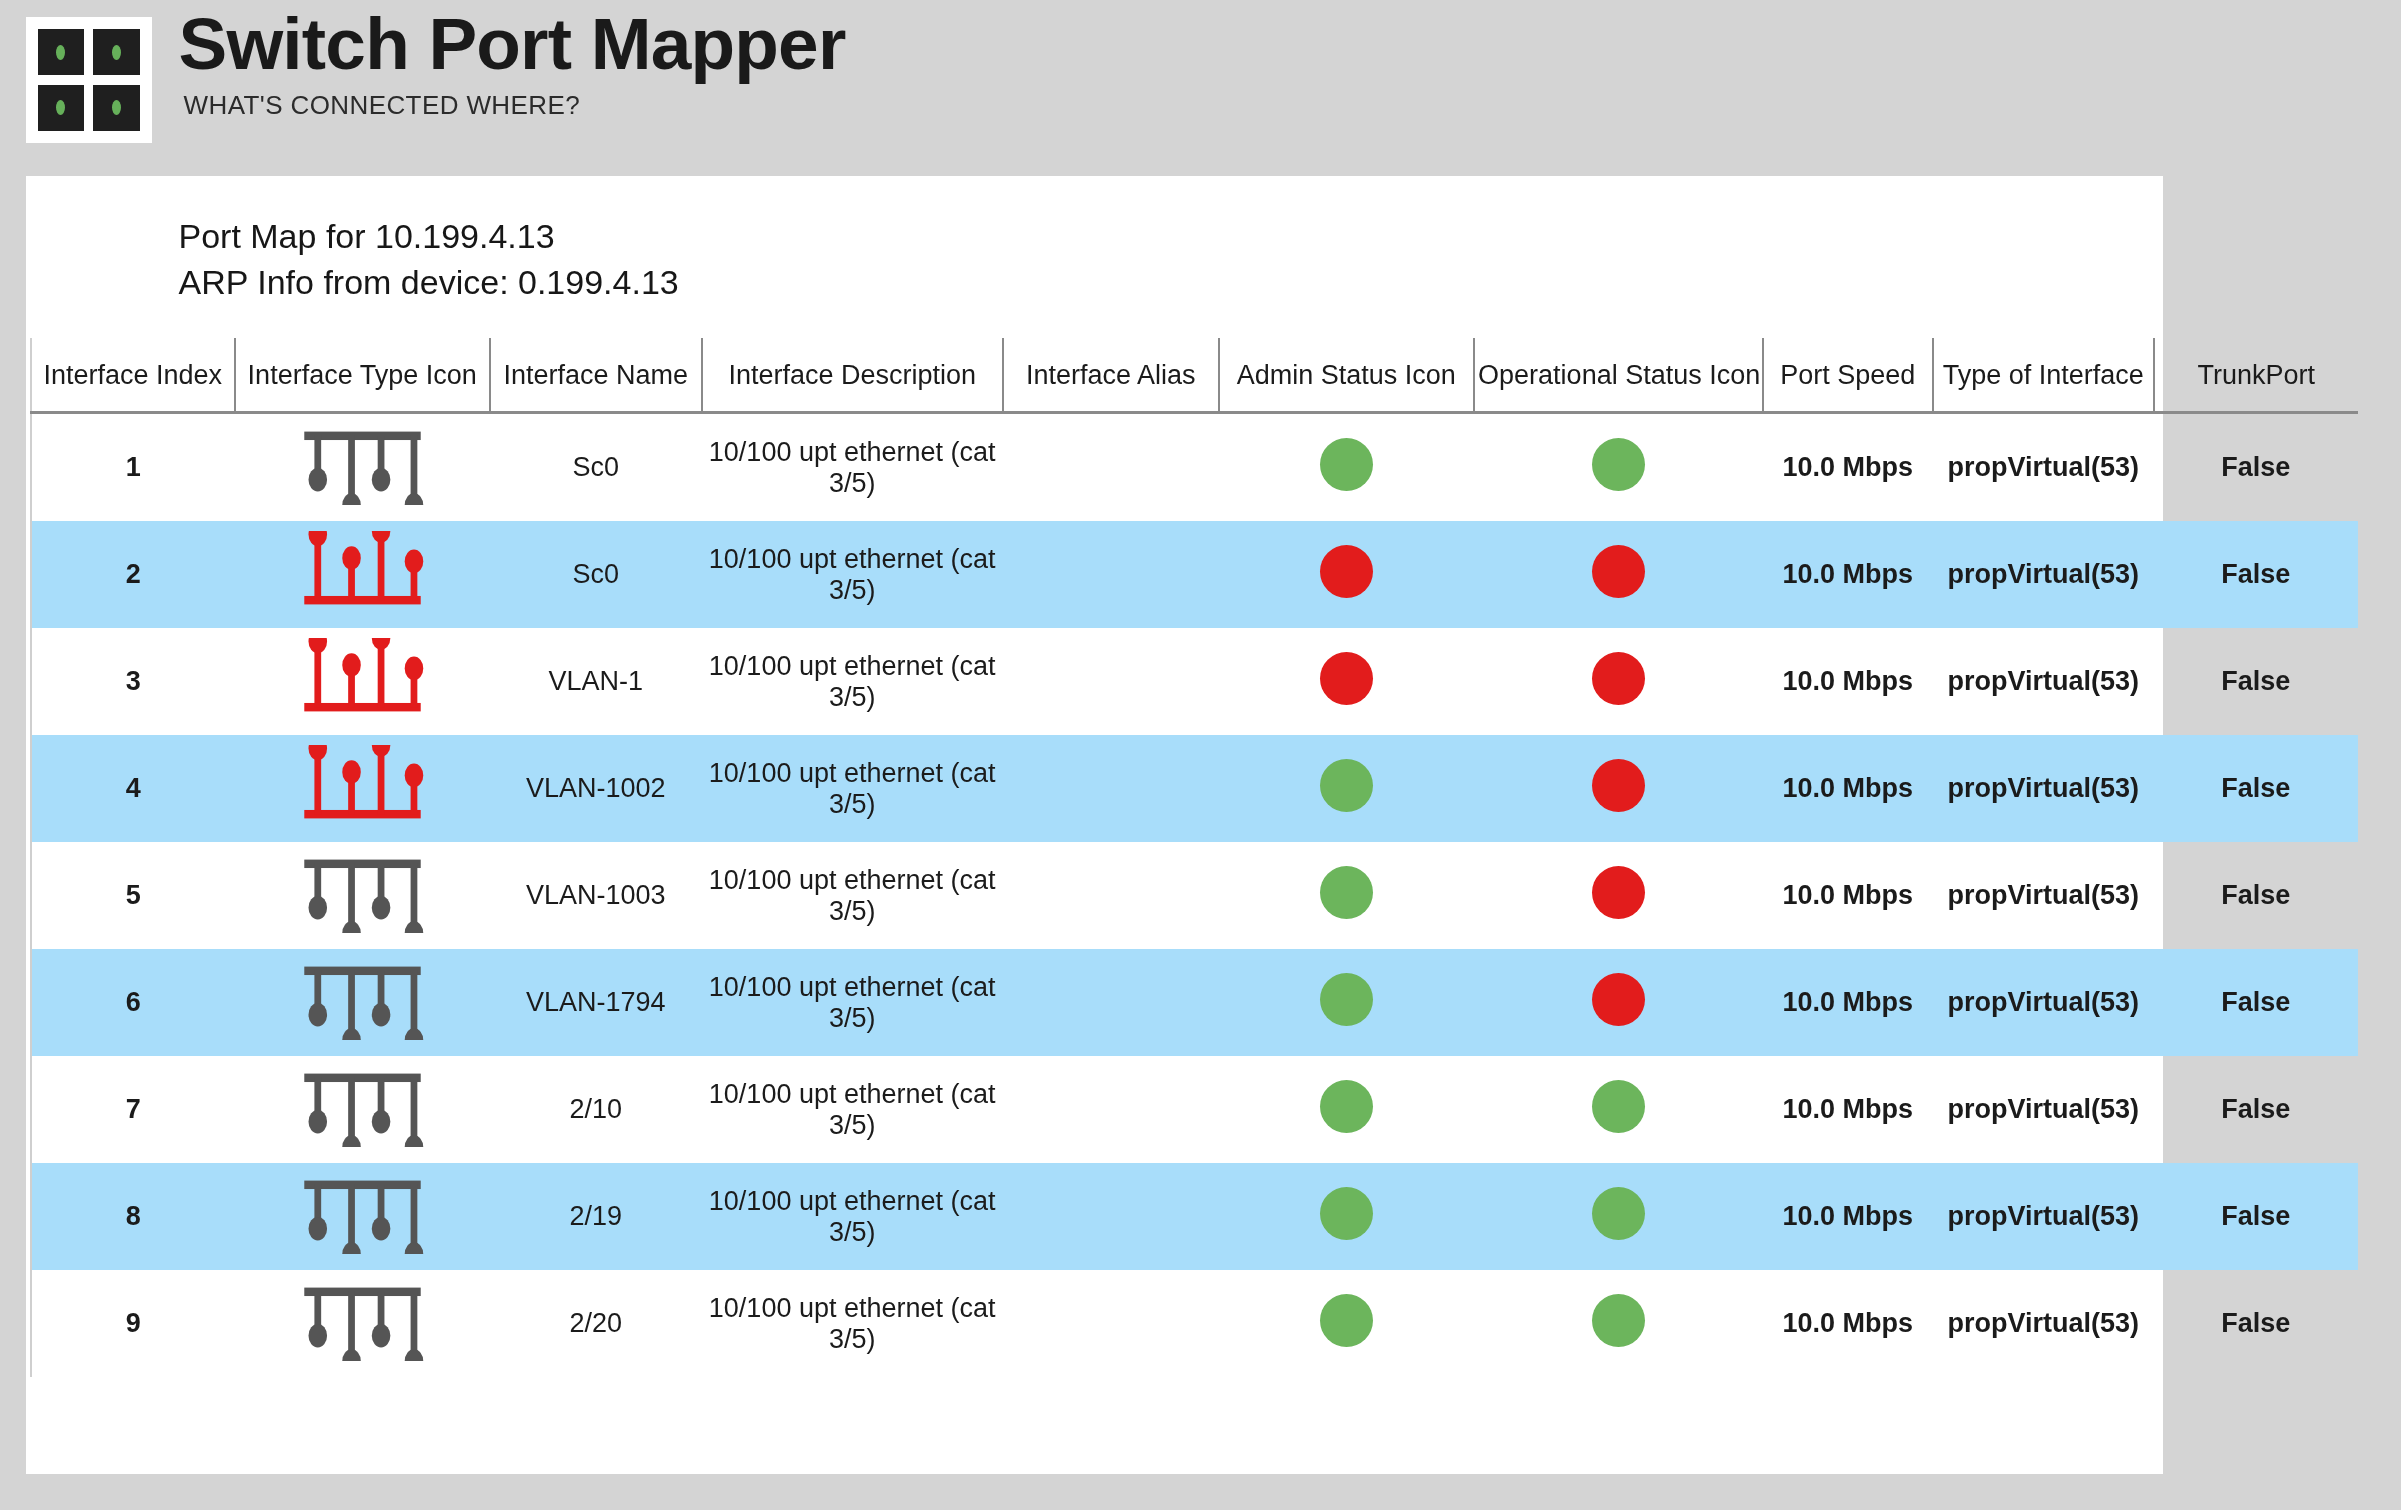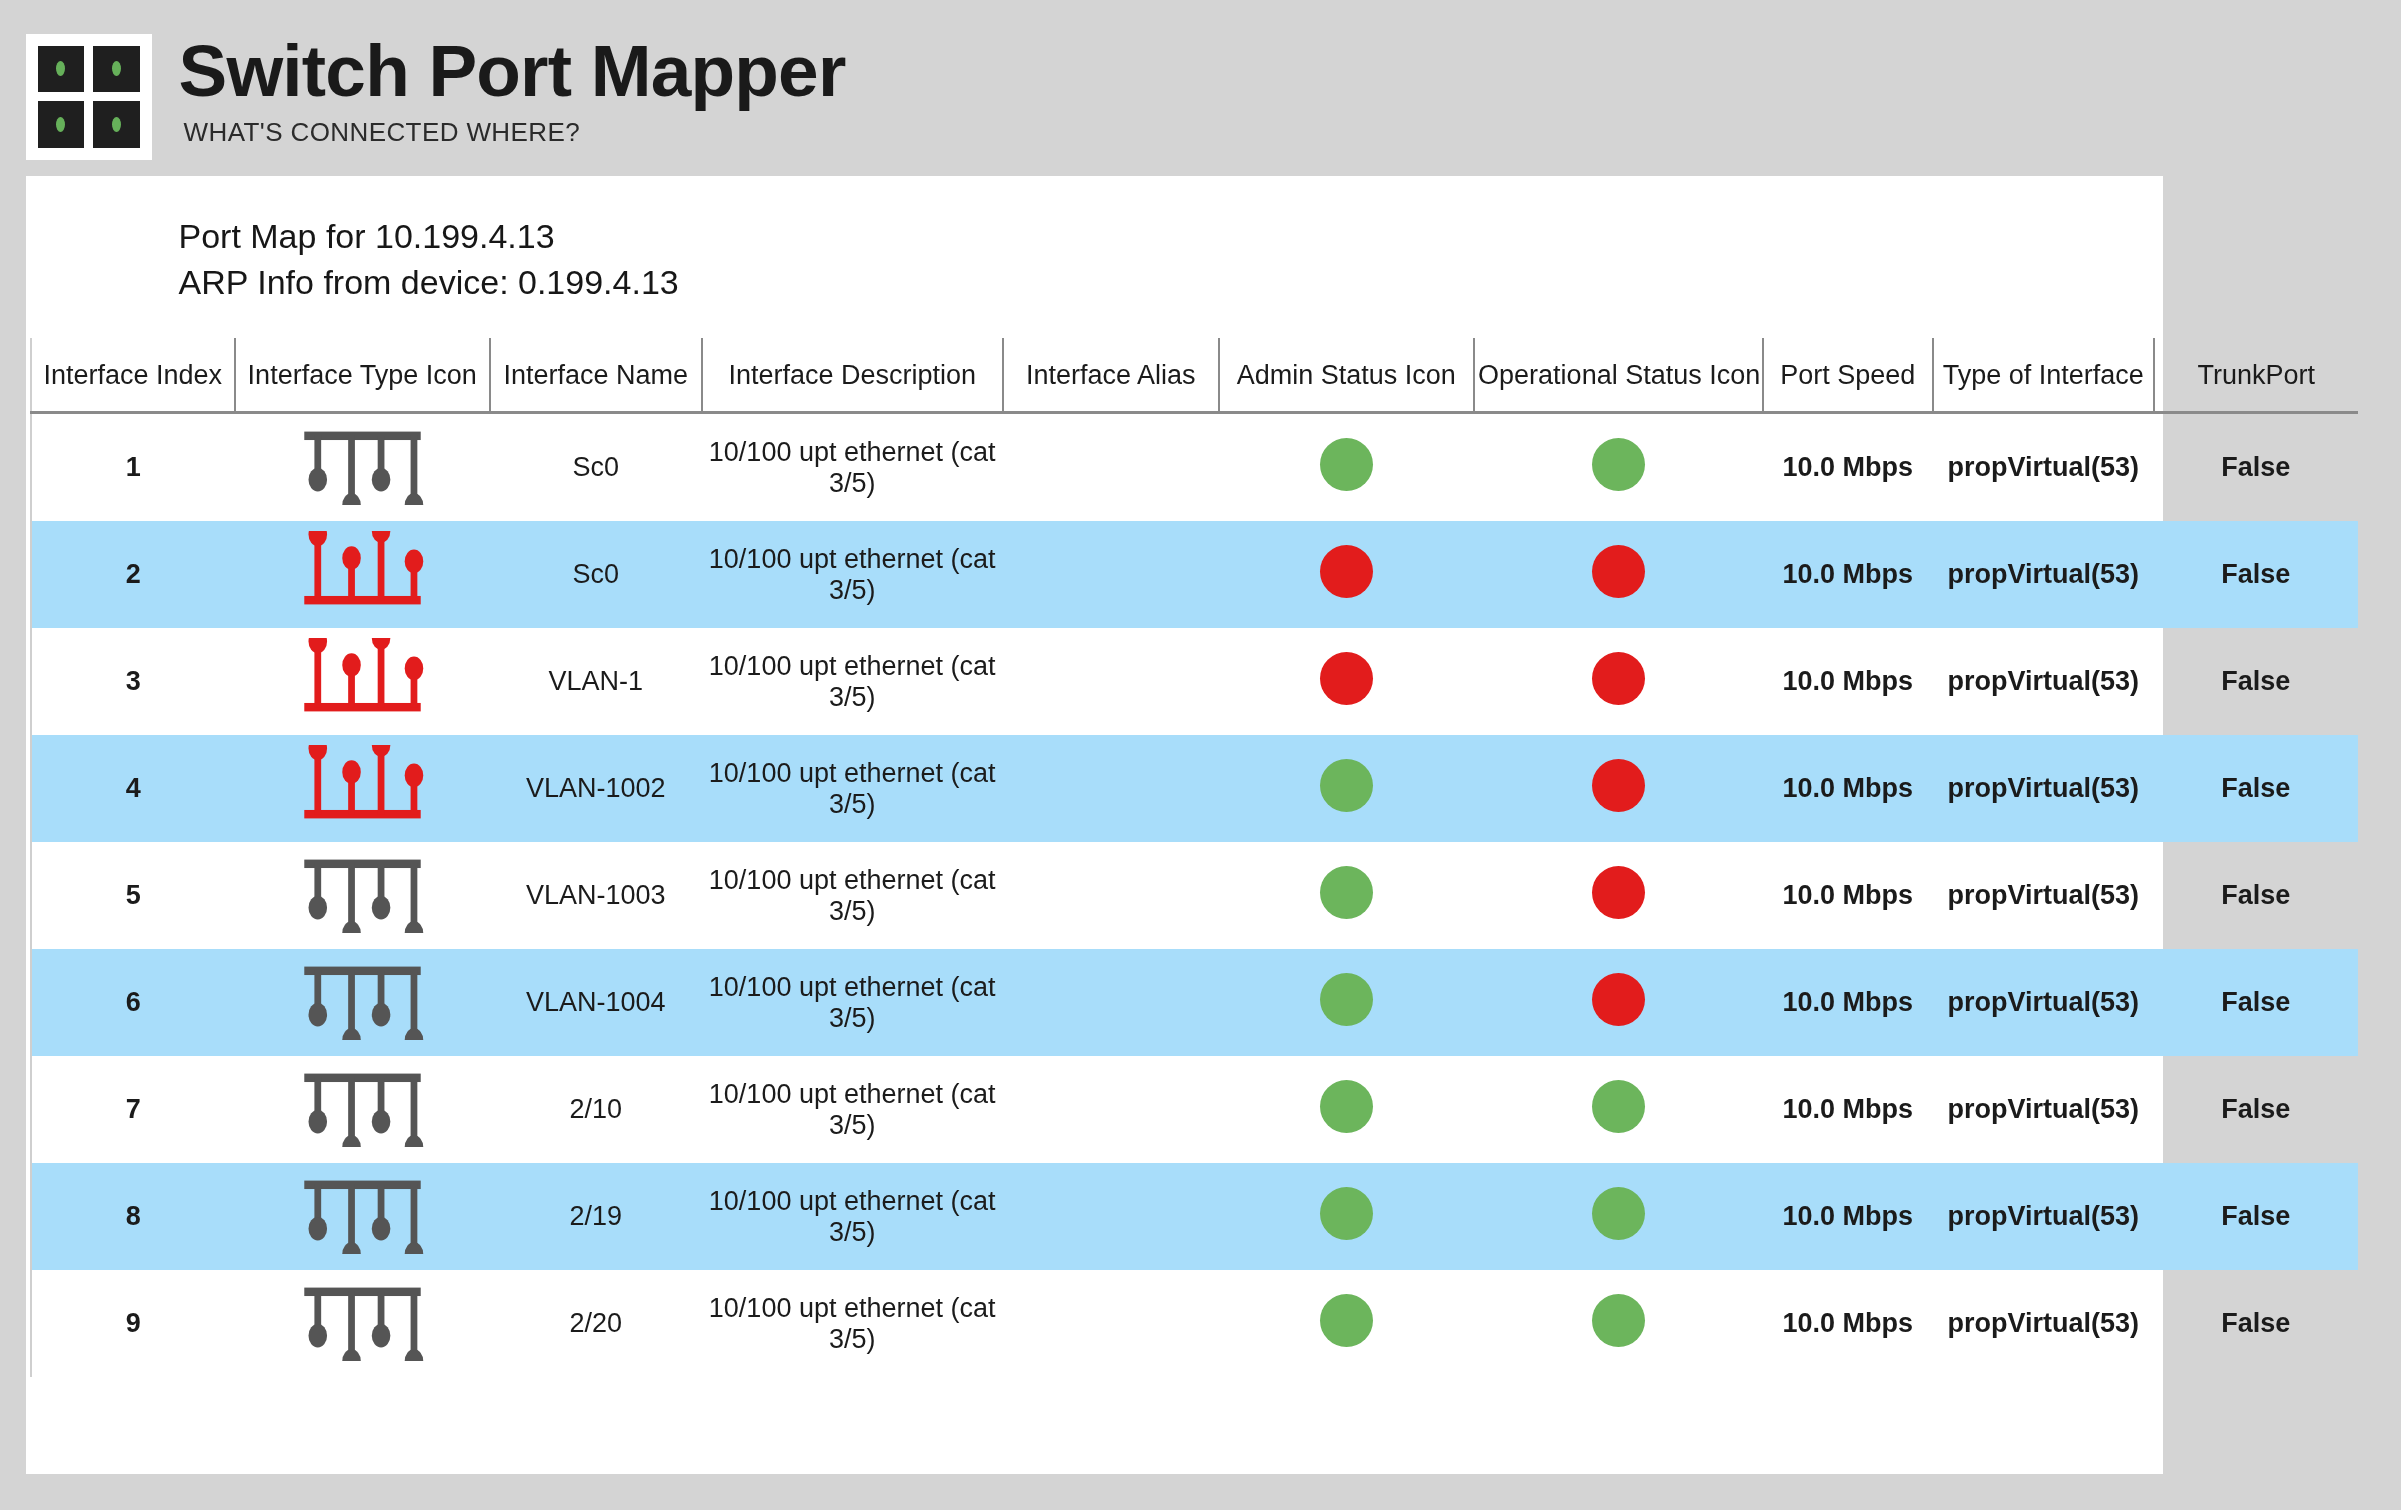--- a/index.html
+++ b/index.html
@@ -13,21 +13,21 @@
     font-family: "Liberation Sans", sans-serif;
     overflow: hidden;
   }
 
   
   .page-header {
     position: relative;
     height: 176px;
     background: #d4d4d4;
     display: flex;
-    align-items: center;
+    align-items: flex-start;
     padding-left: 25.5px;
     box-sizing: border-box;
   }
   .logo-box {
     width: 126px;
     height: 126px;
     background: #ffffff;
     display: grid;
     grid-template-columns: 1fr 1fr;
     grid-template-rows: 1fr 1fr;
@@ -329,21 +329,21 @@
                 <rect x="6" y="9" width="138" height="10" fill="#555555"></rect>
                 <rect x="18" y="14" width="8" height="52" fill="#555555"></rect>
                 <ellipse cx="22" cy="66" rx="11" ry="14" fill="#555555"></ellipse>
                 <rect x="58" y="14" width="8" height="82" fill="#555555"></rect>
                 <ellipse cx="62" cy="96" rx="11" ry="14" fill="#555555"></ellipse>
                 <rect x="93" y="14" width="8" height="52" fill="#555555"></rect>
                 <ellipse cx="97" cy="66" rx="11" ry="14" fill="#555555"></ellipse>
                 <rect x="132" y="14" width="8" height="82" fill="#555555"></rect>
                 <ellipse cx="136" cy="96" rx="11" ry="14" fill="#555555"></ellipse>
               </svg></span></td>
-          <td class="c-name">VLAN-1004</td>
+          <td class="c-name">VLAN-1794</td>
           <td class="c-desc">10/100 upt ethernet (cat 3/5)</td>
           <td class="c-alias"></td>
           <td class="c-admin"><span class="status-dot" style="background:#6cb55c"></span></td>
           <td class="c-oper"><span class="status-dot" style="background:#e21c1c"></span></td>
           <td class="c-speed">10.0 Mbps</td>
           <td class="c-type">propVirtual(53)</td>
           <td class="c-trunk">False</td>
         </tr>
         <tr class="data-row">
           <td class="c-index">7</td>

